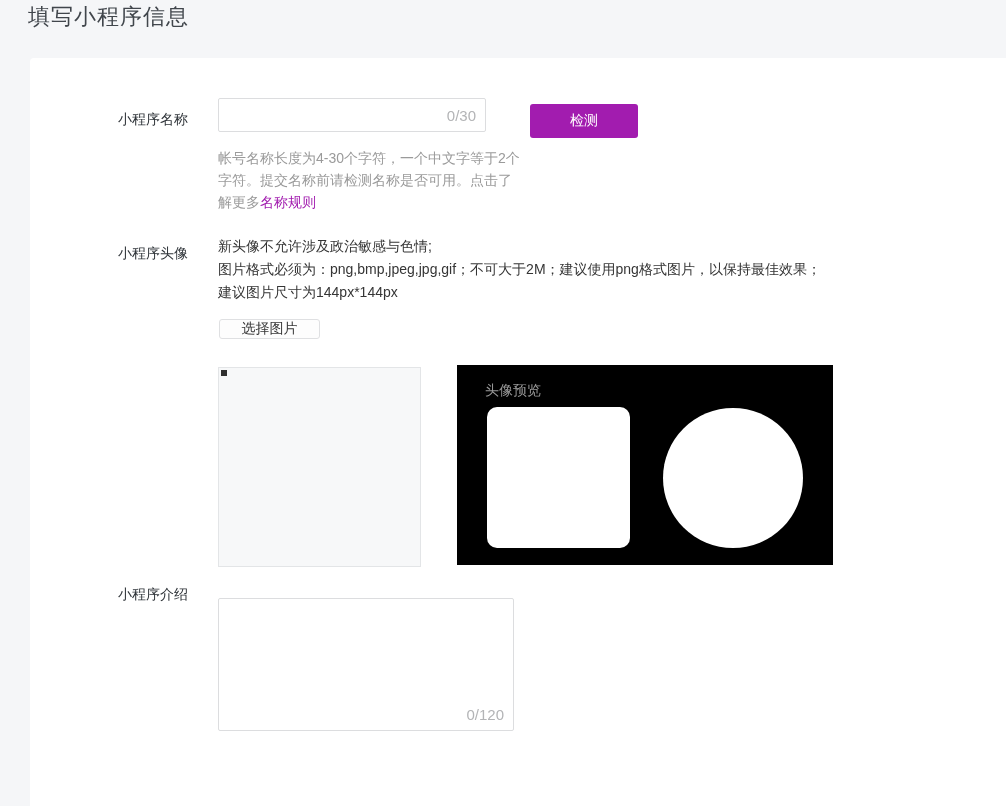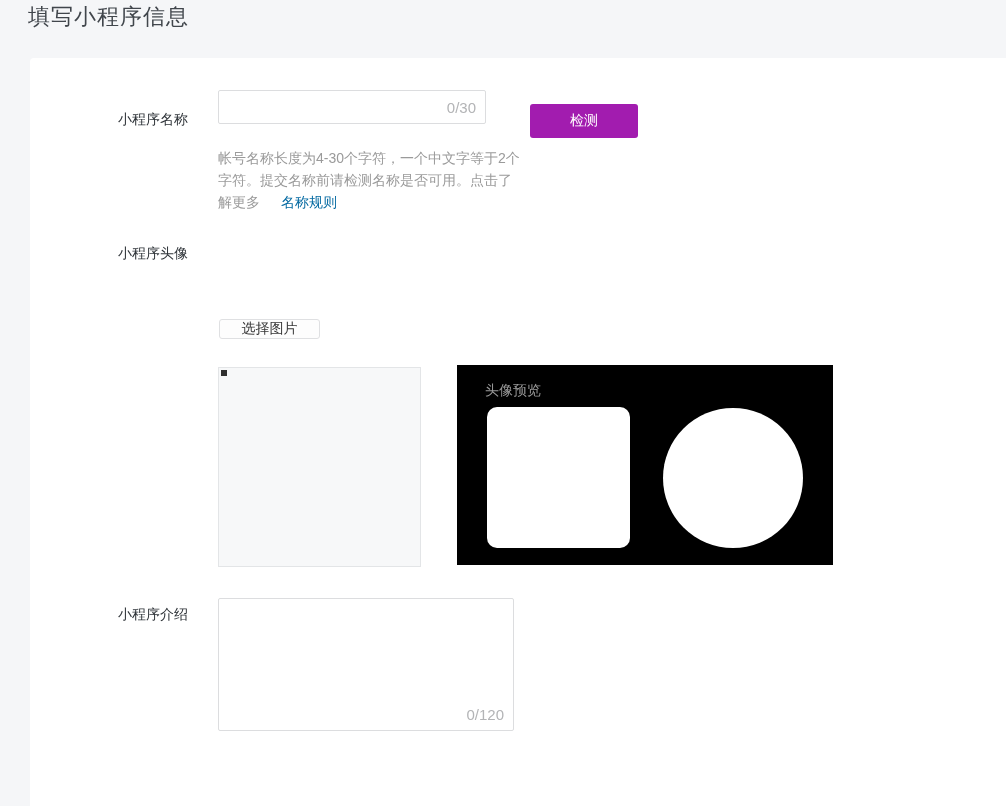--- a/index.html
+++ b/index.html
@@ -20,21 +20,21 @@
     width: 976px; height: 748px;
     background: #ffffff;
     border-top-left-radius: 4px;
   }
   .form-label {
     position: absolute; left: 88px;
     font-size: 14px; color: #2e3338;
   }
   
   .name-input-wrap {
-    position: absolute; left: 188px; top: 32px;
+    position: absolute; left: 188px; top: 40px;
     width: 268px; height: 34px;
   }
   .name-input {
     width: 100%; height: 100%;
     border: 1px solid #dcdddf; border-radius: 2px;
     background: #fff; outline: none;
     font-size: 15px; padding: 0 52px 0 10px;
     font-family: inherit; color: #353535;
   }
   .char-counter {
@@ -50,21 +50,21 @@
     border: none; border-radius: 3px;
     font-size: 14px; cursor: pointer;
     font-family: inherit;
   }
   .name-hint {
     position: absolute; left: 188px; top: 89px;
     width: 306px;
     font-size: 14px; line-height: 22px; color: #9a9a9a;
   }
   .name-hint a {
-    color: #0369a1; text-decoration: none; cursor: pointer; margin-left: 21px;
+    color: #a21caf; text-decoration: none; cursor: pointer;
   }
   
   .avatar-rules {
     position: absolute; left: 188px; top: 177px;
     width: 604px;
     font-size: 14px; line-height: 23px; color: #353535;
   }
   .choose-btn {
     position: absolute; left: 189px; top: 261px;
     width: 101px; height: 20px;
@@ -139,34 +139,38 @@
     <input class="name-input" type="text" value="" style="">
     <span class="char-counter">0/30</span>
   </div>
 
   <button class="check-btn">检测</button>
 
   <div class="name-hint"><span>帐号名称长度为4-30个字符，一个中文字等于2个字符。提交名称前请检测名称是否可用。点击了解更多</span><a>名称规则</a></div>
 
   <div class="form-label" style="top:187px;">小程序头像</div>
 
+  <div class="avatar-rules">
+    <div>新头像不允许涉及政治敏感与色情;</div>
+    <div>图片格式必须为：png,bmp,jpeg,jpg,gif；不可大于2M；建议使用png格式图片，以保持最佳效果；建议图片尺寸为144px*144px</div>
+  </div>
 
   <button class="choose-btn">选择图片</button>
 
   <div class="crop-box">
     <div class="crop-handle"></div>
   </div>
 
   <div class="preview-panel">
     <div class="preview-title">头像预览</div>
     <div class="preview-square"></div>
     <div class="preview-circle"></div>
   </div>
 
-  <div class="form-label" style="top:548px;">小程序介绍</div>
+  <div class="form-label" style="top:528px;">小程序介绍</div>
 
   <div class="intro-wrap">
     <textarea class="intro-textarea" style=""></textarea>
     <span class="intro-counter">0/120</span>
   </div>
 
   <div class="intro-hint">
   </div>
 
 </div>

